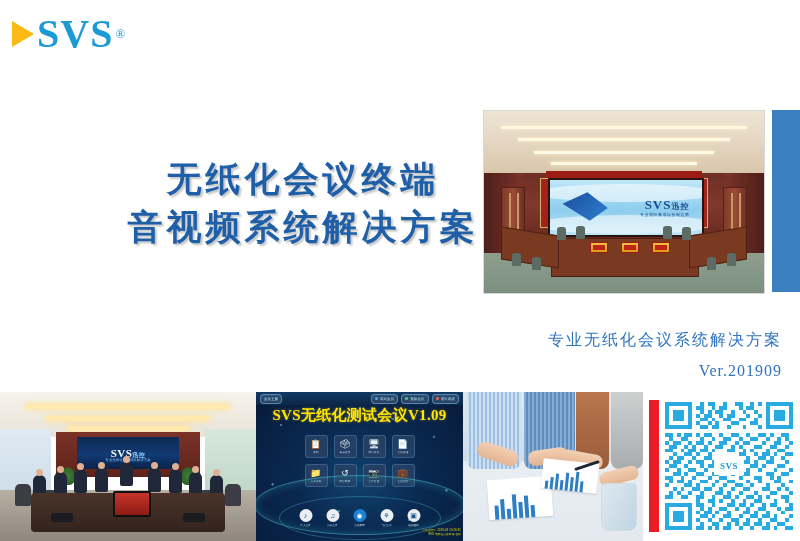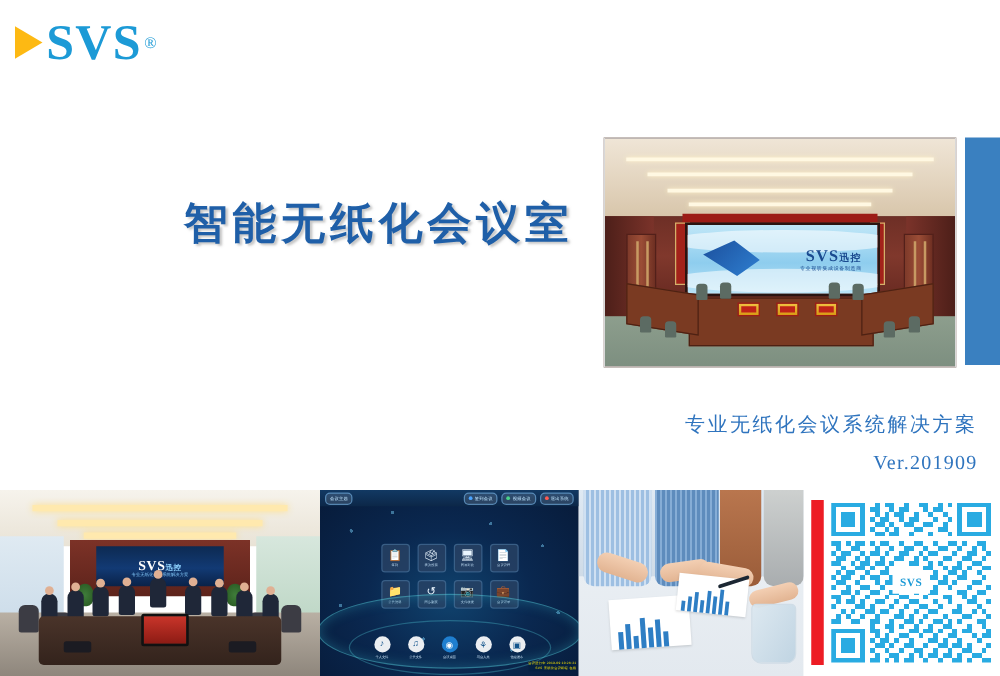--- a/index.html
+++ b/index.html
@@ -150,21 +150,22 @@
 
 <div id="slide">
 
   <div class="logo">
     <div class="logo-tri"></div>
     <div class="logo-text">SVS</div>
     <div class="logo-r">®</div>
   </div>
 
   <div class="headline">
-    <div class="l">智能无纸化会议室</div>
+    <div class="l">无纸化会议终端</div>
+    <div class="l">音视频系统解决方案</div>
   </div>
 
   <div class="hero">
     <div class="hero-ceiling"></div>
     <div class="hero-ceil-line" style="left:6%;top:8%;width:88%"></div>
     <div class="hero-ceil-line" style="left:12%;top:15%;width:76%"></div>
     <div class="hero-ceil-line" style="left:18%;top:22%;width:64%"></div>
     <div class="hero-ceil-line" style="left:24%;top:28%;width:52%"></div>
     <div class="hero-wall"></div>
     <div class="hero-wall-l"></div>
@@ -257,20 +258,21 @@
           <div class="pill">
               <span class="dot" style="background:#49d38a"></span>
               <span>视频会议</span>
             </div>
           <div class="pill">
               <span class="dot" style="background:#ff5a52"></span>
               <span>退出系统</span>
             </div>
         </div>
       </div>
+      <div class="tab-title">SVS无纸化测试会议V1.09</div>
       <div class="grid">
         <div class="tile">
             <span class="g">📋</span>
             <span class="lb">签到</span>
           </div>
         <div class="tile">
             <span class="g">🗳</span>
             <span class="lb">表决投票</span>
           </div>
         <div class="tile">

